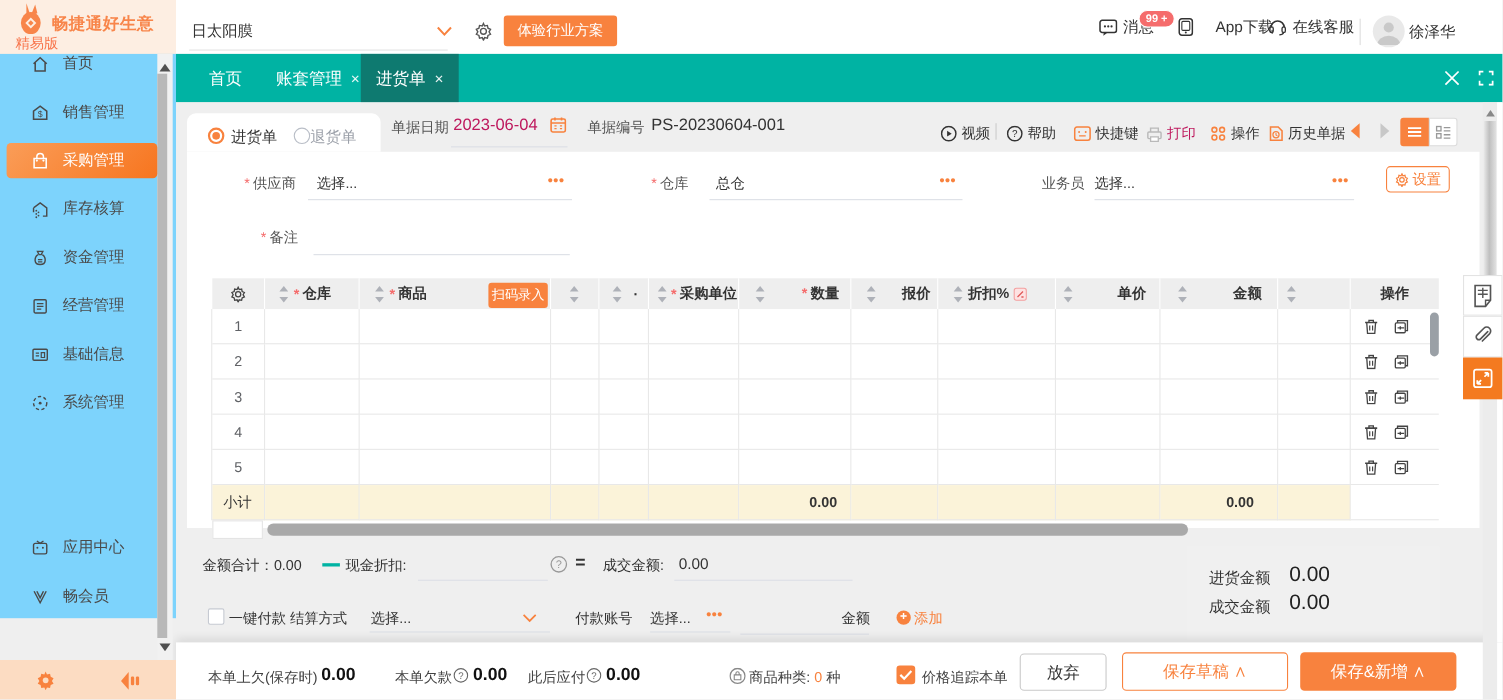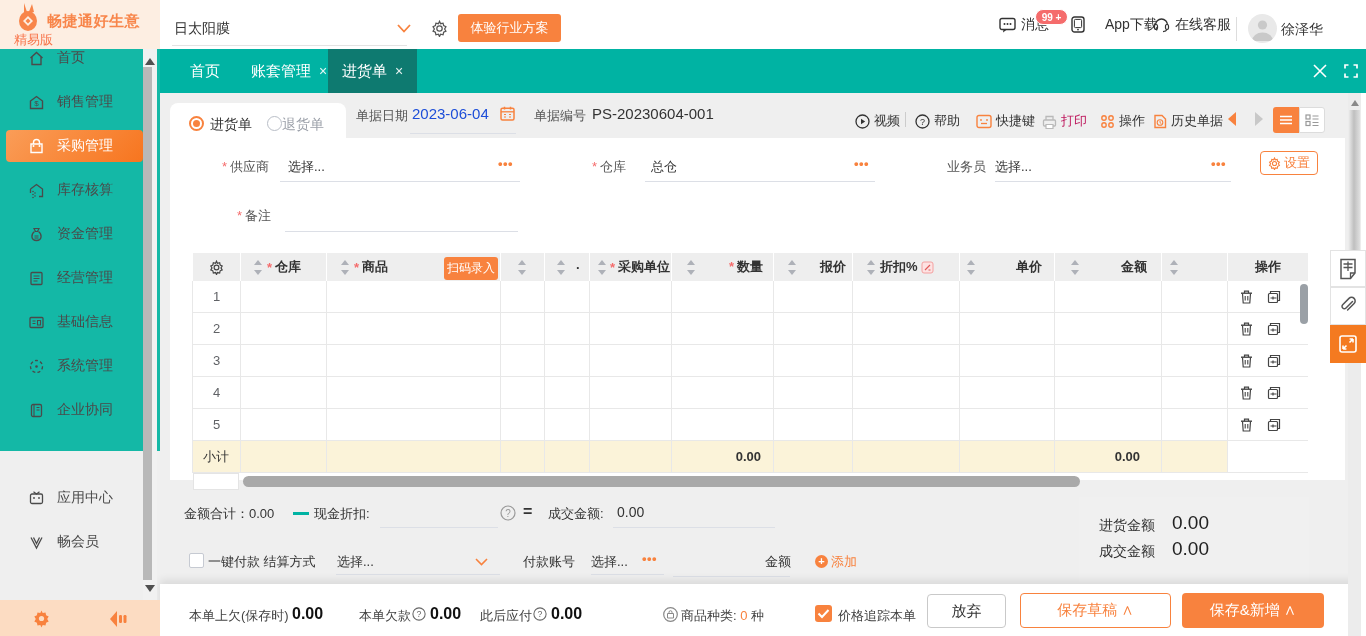--- a/index.html
+++ b/index.html
@@ -5,21 +5,21 @@
 <style>
 *{margin:0;padding:0;box-sizing:border-box;}
 html,body{width:1366px;height:636px;overflow:hidden;}
 body{font-family:"Liberation Sans",sans-serif;font-size:13px;color:#333;background:#efefef;}
 .abs{position:absolute;}
 #app{position:absolute;left:0;top:0;width:1366px;height:636px;background:#efefef;overflow:hidden;}
 .ph{color:#bfc3cb;}
 .uline{position:absolute;height:1px;background:#dcdfe6;}
 svg{display:block;}
 
-#side{position:absolute;left:0;top:0;width:160px;height:451px;background:#14b8a6;}
+#side{position:absolute;left:0;top:0;width:160px;height:562px;background:#7dd3fc;}
 #logo{position:absolute;left:0;top:0;width:160px;height:49px;background:#fdeee2;}
 .mitem{position:absolute;left:0;width:143px;height:32px;display:flex;align-items:center;color:#4a4a4a;font-size:14px;}
 .mitem .mi{margin-left:28px;width:17px;height:17px;}
 .mitem .mt{margin-left:12px;}
 .mitem.on{left:6px;width:137px;border-radius:4px;background:linear-gradient(135deg,#fa9d58,#f7751f);color:#fff;}
 .mitem.on .mi{margin-left:22px;}
 #sscroll{position:absolute;left:143px;top:49px;width:14px;height:551px;background:#f1f1f1;}
 #sthumb{position:absolute;left:143px;top:67px;width:9px;height:513px;background:#b8b8b8;}
 #sfoot{position:absolute;left:0;top:600px;width:160px;height:36px;background:#fcdcc2;}
 
@@ -120,21 +120,21 @@
     </div>
     <div class="abs" style="left:1184px;top:15px;width:14px;height:14px;">
       <svg width="14" height="14" viewBox="0 0 14 14">
           <path d="M1 4.5 V1 H4.5 M9.5 1 H13 V4.5 M13 9.5 V13 H9.5 M4.5 13 H1 V9.5" fill="none" stroke="#fff" stroke-width="1.7"></path>
         </svg>
     </div>
   </div>
 
   <div id="toolbar">
     <div class="abs" style="left:196px;top:14px;font-size:13px;color:#555;">单据日期</div>
-    <div class="abs" style="left:252px;top:12px;font-size:15px;color:#1d4ed8;">2023-06-04</div>
+    <div class="abs" style="left:252px;top:12px;font-size:15px;color:#be185d;">2023-06-04</div>
     <div class="uline" style="left:250px;top:40px;width:106px;"></div>
     <svg width="15" height="15" viewBox="0 0 15 15" style="position:absolute;left:340px;top:13px;">
         <rect x="1" y="2.2" width="13" height="11.8" rx="1.5" fill="none" stroke="#f8823e" stroke-width="1.5"></rect>
         <path d="M1 5.8 H14" stroke="#f8823e" stroke-width="1.3"></path>
         <path d="M4.5 .8 V3.6 M10.5 .8 V3.6" stroke="#f8823e" stroke-width="1.5"></path>
         <path d="M4 8.5 h2 M4 11 h2 M9 8.5 h2 M9 11 h2" stroke="#f8823e" stroke-width="1.2"></path>
       </svg>
     <div class="abs" style="left:374px;top:14px;font-size:13px;color:#555;">单据编号</div>
     <div class="abs" style="left:432px;top:12px;font-size:15px;color:#333;">PS-20230604-001</div>
 
@@ -605,27 +605,20 @@
         </svg>
         <span class="mt">基础信息</span>
       </div>
     <div class="mitem" style="top:350px;">
         <svg class="mi" viewBox="0 0 17 17">
           <circle cx="8.5" cy="8.5" r="6" fill="none" stroke="#4a4a4a" stroke-width="1.3" stroke-dasharray="3 2.2"></circle>
           <circle cx="8.5" cy="8.5" r="1.3" fill="#4a4a4a"></circle>
         </svg>
         <span class="mt">系统管理</span>
       </div>
-    <div class="mitem" style="top:394px;">
-        <svg class="mi" viewBox="0 0 17 17">
-          <rect x="3.5" y="2.5" width="10" height="12" rx="1.5" fill="none" stroke="#4a4a4a" stroke-width="1.3"></rect>
-          <path d="M6 2.5 v12 M8.5 5.5 h3 M8.5 8 h3" stroke="#4a4a4a" stroke-width="1.1"></path>
-        </svg>
-        <span class="mt">企业协同</span>
-      </div>
     <div class="mitem" style="top:482px;">
         <svg class="mi" viewBox="0 0 17 17">
           <rect x="2.5" y="4" width="12" height="9.5" rx="1.5" fill="none" stroke="#4a4a4a" stroke-width="1.3"></rect>
           <path d="M5.5 1.8 L8.5 4 L11.5 1.8" fill="none" stroke="#4a4a4a" stroke-width="1.2"></path>
           <circle cx="6" cy="8" r=".9" fill="#4a4a4a"></circle>
           <circle cx="11" cy="8" r=".9" fill="#4a4a4a"></circle>
         </svg>
         <span class="mt">应用中心</span>
       </div>
     <div class="mitem" style="top:526px;">

